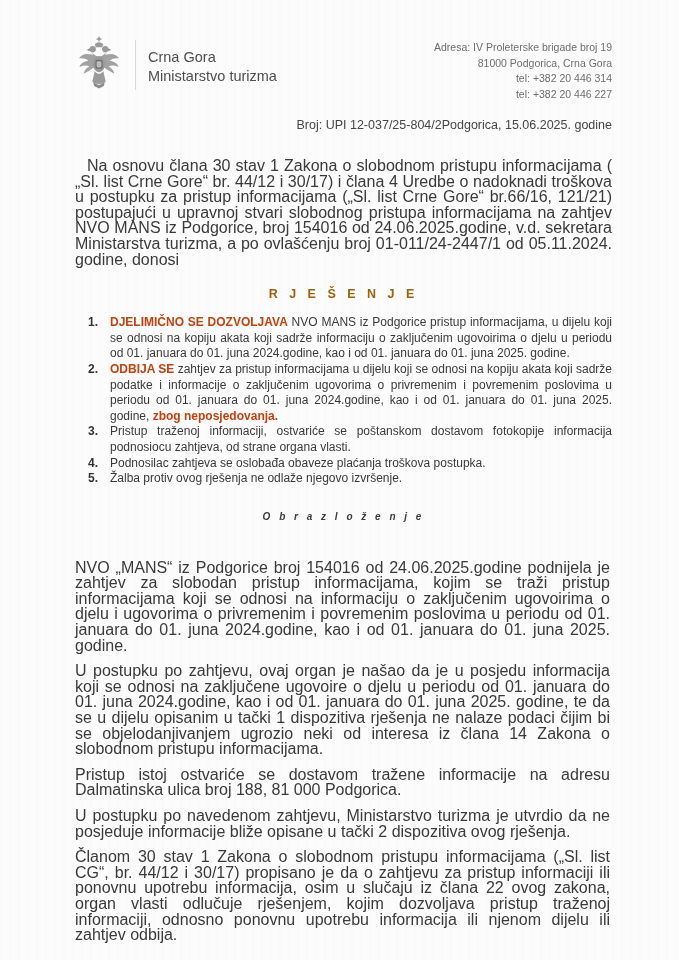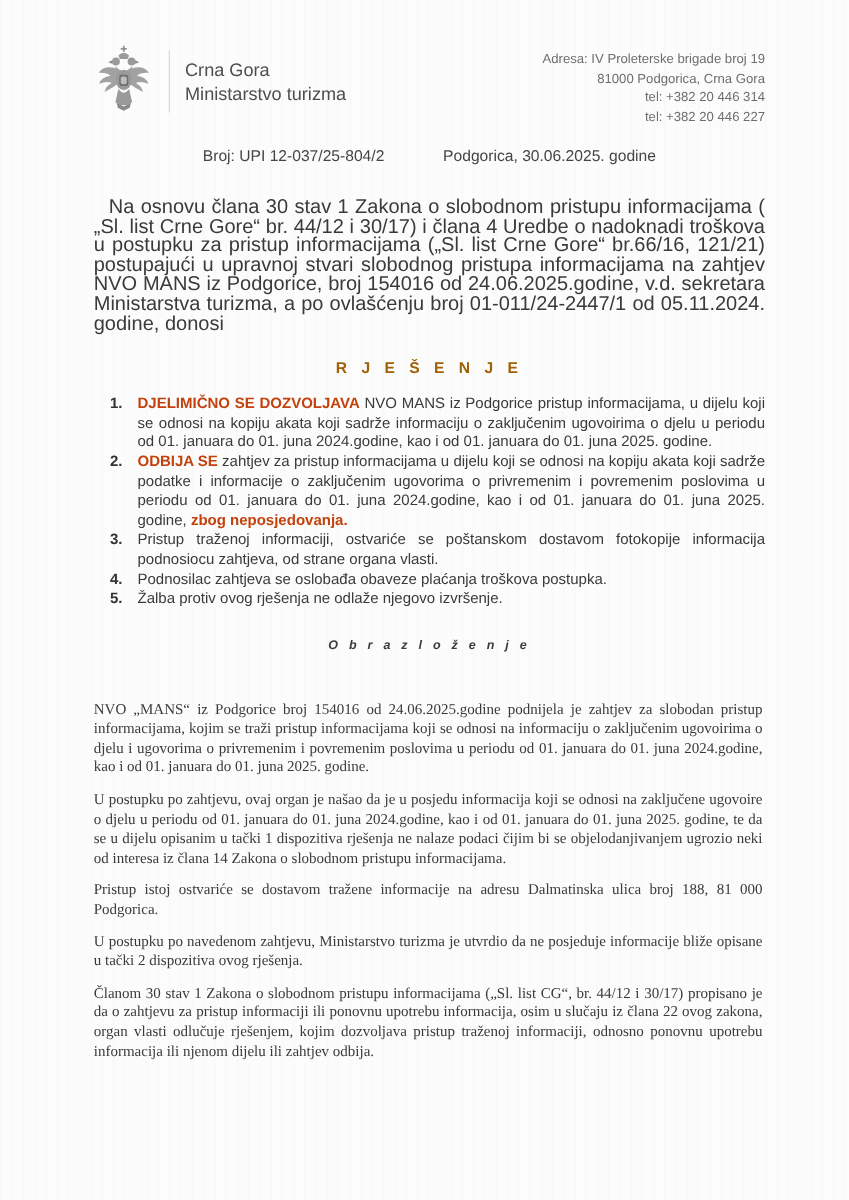--- a/index.html
+++ b/index.html
@@ -22,35 +22,35 @@
   }
   .content{position:absolute;left:75px;right:67px;top:36px;}
 
   
   .hdr{display:flex;align-items:flex-start;}
   .hdr-left{display:flex;align-items:center;gap:12px;}
   .coa{width:48px;height:58px;flex:0 0 auto;}
   .hdr-divider{width:1px;height:50px;background:#d9d9d9;}
   .hdr-titles{line-height:19px;font-size:14.5px;color:#4e4e4e;padding-top:3px;}
   .hdr-right{margin-left:auto;text-align:right;font-size:10.5px;line-height:15.5px;color:#6e6e6e;padding-top:4px;}
-  .refline{display:flex;justify-content:center;margin-top:16px;font-size:12.5px;color:#454545;gap:47px;}
+  .refline{display:flex;justify-content:flex-end;margin-top:16px;font-size:12.5px;color:#454545;}
   .refline .date{font-size:12.5px;}
 
   
   .intro{margin-top:26px;font-size:16px;line-height:15.6px;text-align:justify;text-indent:12px;}
   .h-rjesenje{margin-top:20px;text-align:center;font-size:12.5px;font-weight:bold;letter-spacing:4px;color:#a16207;}
   ol.decision{margin:14px 0 0 0;padding:0 0 0 35px;font-size:12px;line-height:15.6px;counter-reset:dd;list-style:none;}
   ol.decision li{position:relative;text-align:justify;counter-increment:dd;margin:0;}
   ol.decision li::before{
     content:counter(dd) ".";
     position:absolute;left:-22px;top:0;font-weight:bold;color:#333;
   }
   .b{font-weight:bold;color:#c2410c;}
   .h-obraz{margin-top:24px;text-align:center;font-size:10px;font-weight:bold;font-style:italic;letter-spacing:3px;color:#3c3c3c;}
-  .para{font-size:12px;line-height:15.6px;text-align:justify;margin:10px 2px 0 0;font-family:Liberation Serif, serif;}
+  .para{font-size:16px;line-height:15.6px;text-align:justify;margin:10px 2px 0 0;}
   .para.first{margin-top:38px;}
 </style>
 </head>
 <body>
 
 <div class="page">
   <div class="content">
 
     <div class="hdr">
       <div class="hdr-left">
@@ -88,21 +88,21 @@
       <div class="hdr-right">
         <div>Adresa: IV Proleterske brigade broj 19</div>
         <div>81000 Podgorica, Crna Gora</div>
         <div>tel: +382 20 446 314</div>
         <div>tel: +382 20 446 227</div>
       </div>
     </div>
 
     <div class="refline">
       <div>Broj: UPI 12-037/25-804/2</div>
-      <div class="date">Podgorica, 30.06.2025. godine</div>
+      <div class="date">Podgorica, 15.06.2025. godine</div>
     </div>
 
     <p class="intro">Na osnovu člana 30 stav 1 Zakona o slobodnom pristupu informacijama ( „Sl. list Crne Gore“ br. 44/12 i 30/17) i člana 4 Uredbe o nadoknadi troškova u postupku za pristup informacijama („Sl. list Crne Gore“ br.66/16, 121/21) postupajući u upravnoj stvari slobodnog pristupa informacijama na zahtjev NVO MANS iz Podgorice, broj 154016 od 24.06.2025.godine, v.d. sekretara Ministarstva turizma, a po ovlašćenju broj 01-011/24-2447/1 od 05.11.2024. godine, donosi</p>
 
     <div class="h-rjesenje">R J E Š E N J E</div>
 
     <ol class="decision">
       <li><span class="b">DJELIMIČNO SE DOZVOLJAVA</span><span> NVO MANS iz Podgorice pristup informacijama, u dijelu koji se odnosi na kopiju akata koji sadrže informaciju o zaključenim ugovoirima o djelu u periodu od 01. januara do 01. juna 2024.godine, kao i od 01. januara do 01. juna 2025. godine.</span><span class="b"></span></li>
       <li><span class="b">ODBIJA SE</span><span> zahtjev za pristup informacijama u dijelu koji se odnosi na kopiju akata koji sadrže podatke i informacije o zaključenim ugovorima o privremenim i povremenim poslovima u periodu od 01. januara do 01. juna 2024.godine, kao i od 01. januara do 01. juna 2025. godine, </span><span class="b">zbog neposjedovanja.</span></li>
       <li><span class="b"></span><span>Pristup traženoj informaciji, ostvariće se poštanskom dostavom fotokopije informacija podnosiocu zahtjeva, od strane organa vlasti.</span><span class="b"></span></li>

